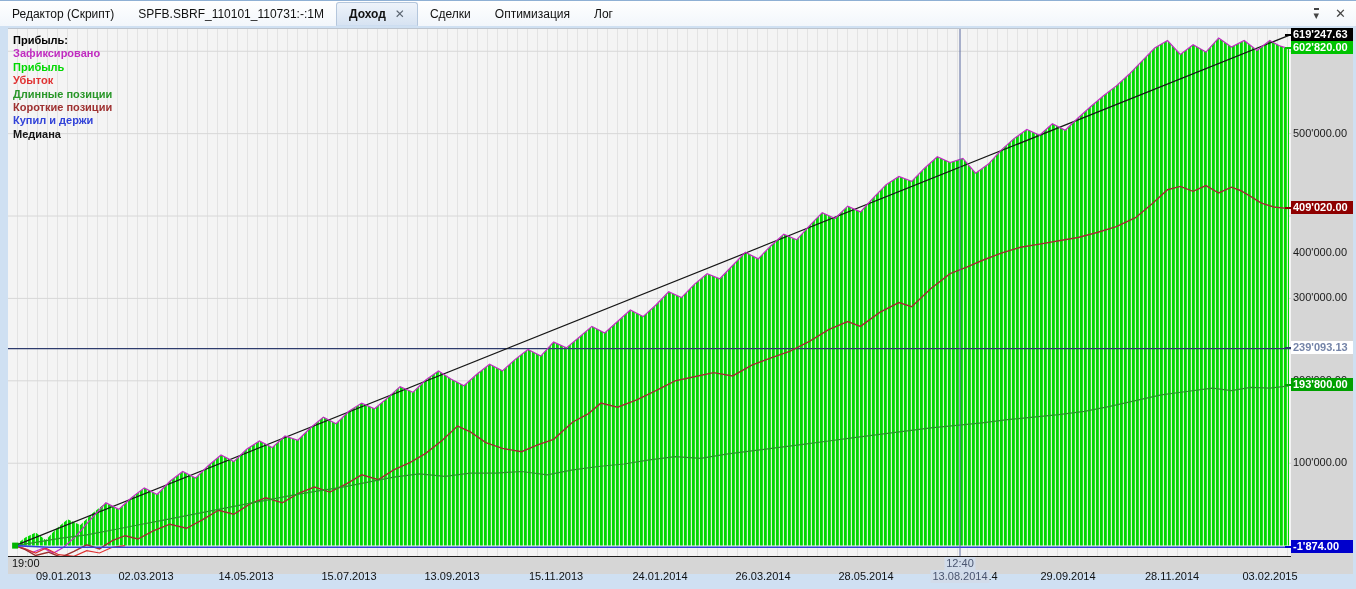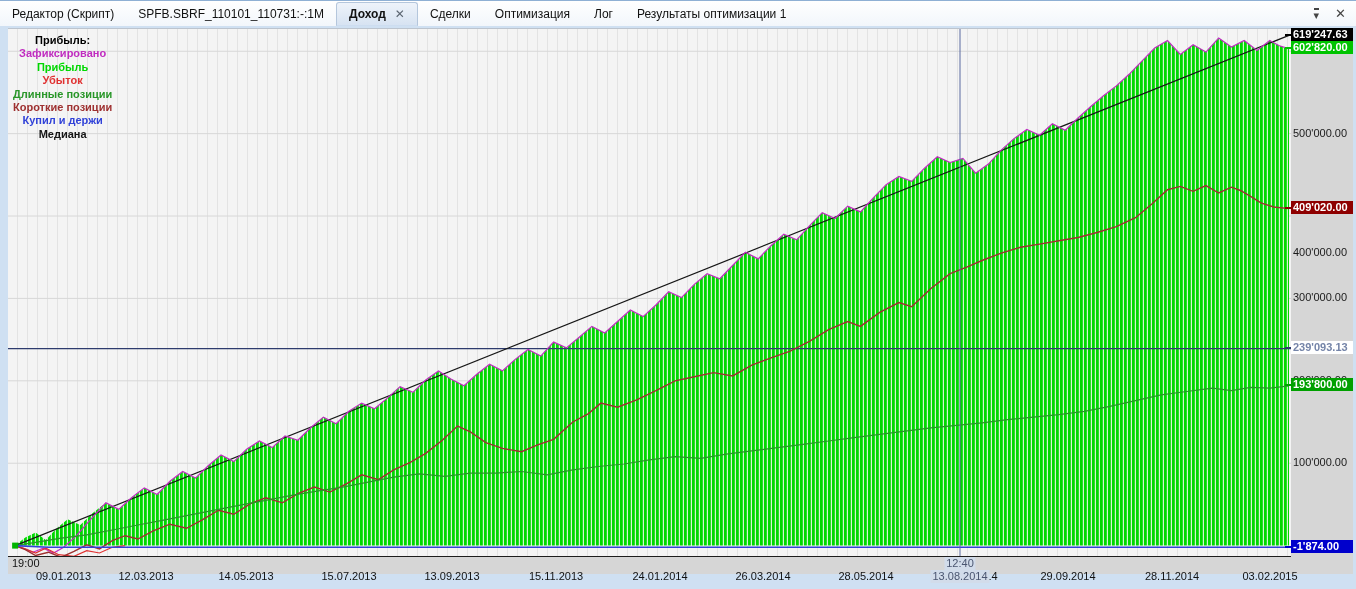--- a/index.html
+++ b/index.html
@@ -13,21 +13,21 @@
   .tab.active{background:linear-gradient(#eef3fa,#d7e3f2);border:1px solid #b4c6dc;border-bottom-color:#cdddf0;border-radius:3px 3px 0 0;font-weight:bold;}
   .tab .close{color:#5a6470;font-weight:normal;font-size:12px;}
   .winicons{position:absolute;right:10px;top:5px;display:flex;gap:16px;color:#444;font-size:13px;align-items:center;}
   .dockicon{display:inline-block;line-height:8px;font-size:11px;border-top:2px solid #444;padding-top:1px;}
 
   
   .plot{position:absolute;left:8px;top:28px;width:1283px;height:527px;
         background:repeating-linear-gradient(90deg,#f4f4f4 0 9px,#e3e3e3 9px 10px);
         border-top:1px solid #bcc4ce;border-bottom:2px solid #1d1d1d;}
   .plot svg{position:absolute;left:0;top:0;}
-  .legend{position:absolute;left:5px;top:5px;font-size:11px;font-weight:bold;line-height:13.4px;white-space:nowrap;text-align:center;}
+  .legend{position:absolute;left:5px;top:5px;font-size:11px;font-weight:bold;line-height:13.4px;white-space:nowrap;}
   .legend .t{color:#000;}
 
   
   .ylabels{position:absolute;left:1291px;top:28px;width:62px;height:529px;background:#d6d6d6;font-size:11px;}
   .ytick{position:absolute;left:2px;height:13px;line-height:13px;color:#1a1a1a;white-space:nowrap;z-index:1;}
   .yval{position:absolute;left:0;width:60px;height:13px;line-height:13px;font-weight:bold;padding-left:2px;white-space:nowrap;z-index:2;}
   .yval i{position:absolute;left:-6px;top:6px;width:6px;height:2px;font-style:normal;}
 
   
   .xband{position:absolute;left:8px;top:557px;width:1345px;height:17px;background:#d6d6d6;font-size:11px;color:#111;}
@@ -53,23 +53,20 @@
         <span class="close">✕</span>
       </div>
       <div class="tab">
         <span>Сделки</span>
       </div>
       <div class="tab">
         <span>Оптимизация</span>
       </div>
       <div class="tab">
         <span>Лог</span>
-      </div>
-      <div class="tab">
-        <span>Результаты оптимизации 1</span>
       </div>
     </div>
   <div class="winicons">
     <span class="dockicon" id="icon0">▾</span>
     <span id="icon1">✕</span>
   </div>
 </div>
 
 <div class="plot" id="plot">
   <svg id="chart-svg" width="1283" height="527" viewBox="0 0 1283 527">
@@ -122,21 +119,21 @@
     <div class="yval" style="top: 512px; background: rgb(0, 0, 204); color: rgb(255, 255, 255);">-1'874.00<i style="background: rgb(0, 0, 204);"></i></div>
   </div>
 
 <div class="xband" id="xband">
   <div class="xtime" style="left:4px">19:00</div>
   <div class="xhair" id="xhair" style="left: 952px;">
     <span>12:40</span><br>
     <span>13.08.2014</span>
   </div>
 <div class="xtick first" style="left: 4px; padding-left: 24px;">09.01.2013</div>
-    <div class="xtick" style="left: 138px;">12.03.2013</div>
+    <div class="xtick" style="left: 138px;">02.03.2013</div>
     <div class="xtick" style="left: 238px; text-align: right;">14.05.2013</div>
     <div class="xtick" style="left: 341px;">15.07.2013</div>
     <div class="xtick" style="left: 444px;">13.09.2013</div>
     <div class="xtick" style="left: 548px;">15.11.2013</div>
     <div class="xtick" style="left: 652px;">24.01.2014</div>
     <div class="xtick" style="left: 755px;">26.03.2014</div>
     <div class="xtick" style="left: 858px;">28.05.2014</div>
     <div class="xtick" style="left: 962px;">31.07.2014</div>
     <div class="xtick" style="left: 1060px;">29.09.2014</div>
     <div class="xtick" style="left: 1164px;">28.11.2014</div>

